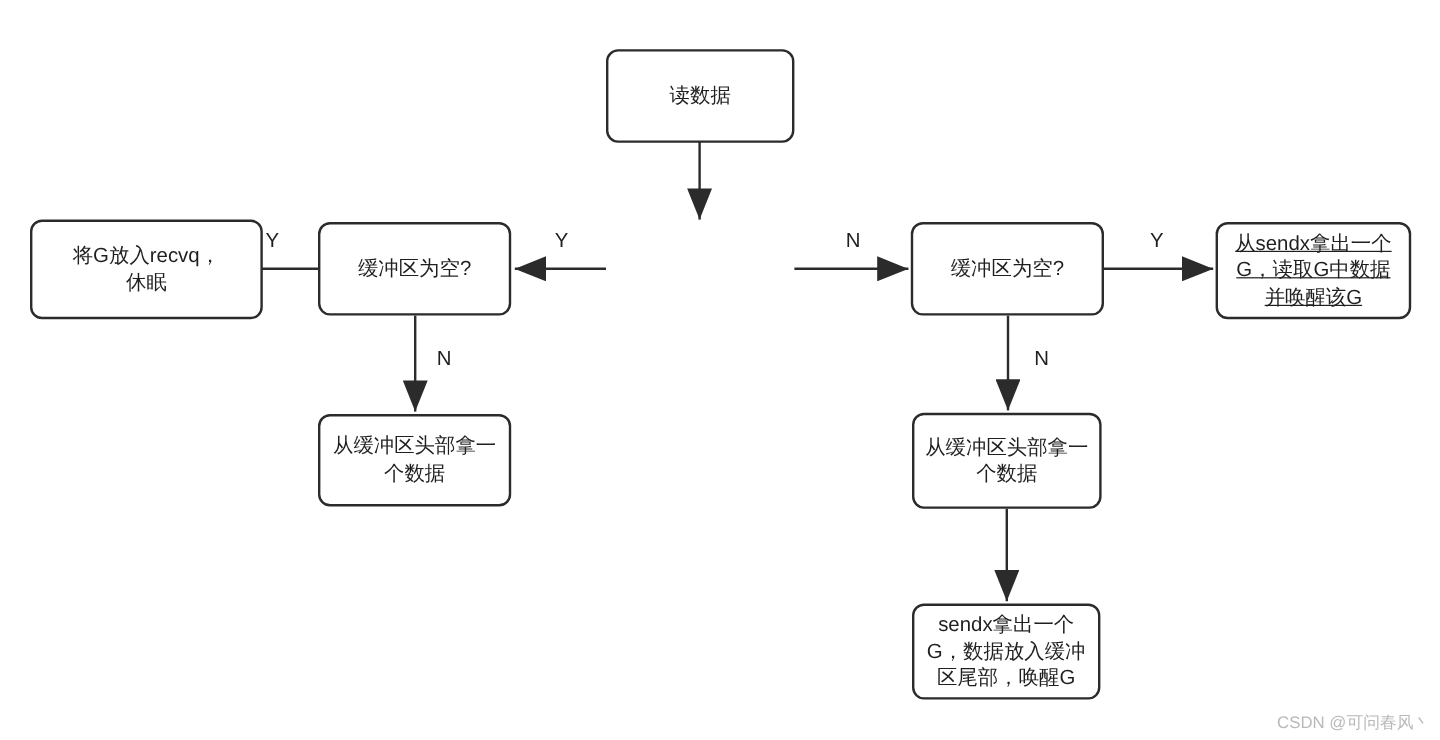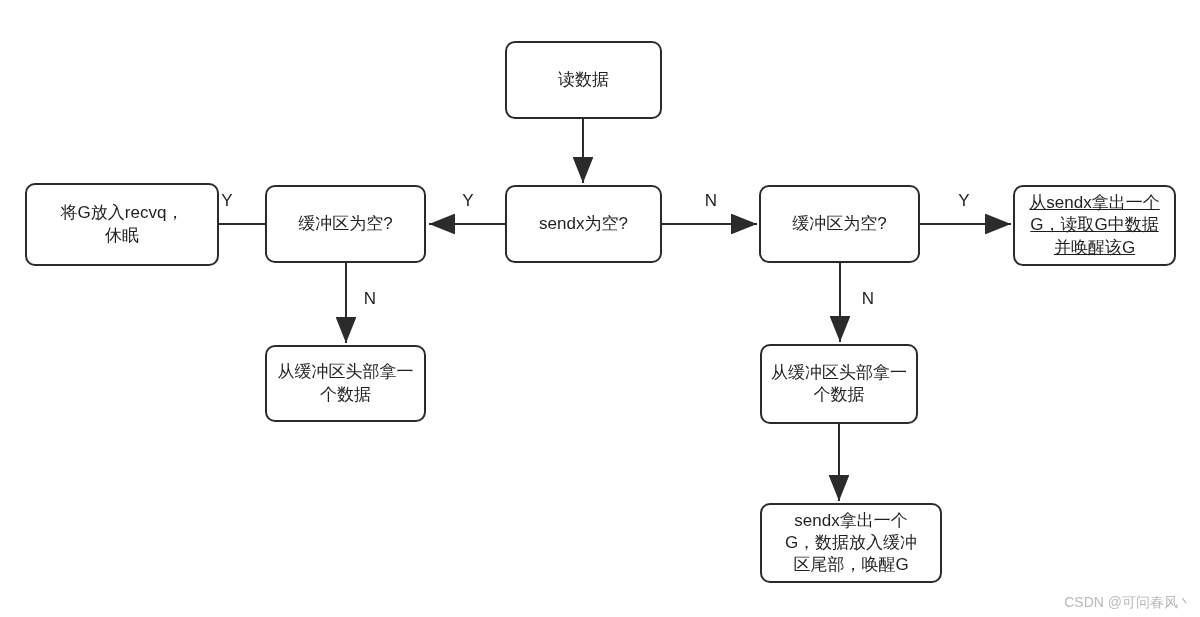--- a/index.html
+++ b/index.html
@@ -34,21 +34,21 @@
     padding:4px 6px;
   }
   .n-read {left:505px;top:27px; width:157px;height:78px;margin-top:14px;}
   .n-sendx{left:505px;top:185px;width:157px;height:78px;}
   .n-bufl {left:265px;top:185px;width:161px;height:78px;}
   .n-recvq{left:25px; top:183px;width:194px;height:83px;}
   .n-headl{left:265px;top:345px;width:161px;height:77px;}
   .n-bufr {left:759px;top:185px;width:161px;height:78px;}
   .n-takeg{left:1013px;top:185px;width:163px;height:81px;text-decoration:underline;}
   .n-headr{left:760px;top:344px;width:158px;height:80px;}
-  .n-putg {left:760px;top:503px;width:182px;height:80px;}
+  .n-putg {left:760px;top:503px;width:157px;height:80px;}
   .edge-label{
     position:absolute;
     transform:translate(-50%,-50%);
     font-size:17px;
     color:var(--text);
   }
   .el-1{left:468px;top:201px;}
   .el-2{left:227px;top:201px;}
   .el-3{left:370px;top:299px;}
   .el-4{left:711px;top:201px;}
@@ -76,21 +76,20 @@
     <line x1="505" y1="224" x2="429" y2="224" marker-end="url(#ah)"></line>
     <line x1="265" y1="224" x2="190" y2="224" marker-end="url(#ah)"></line>
     <line x1="346" y1="263" x2="346" y2="343" marker-end="url(#ah)"></line>
     <line x1="662" y1="224" x2="757" y2="224" marker-end="url(#ah)"></line>
     <line x1="920" y1="224" x2="1011" y2="224" marker-end="url(#ah)"></line>
     <line x1="840" y1="263" x2="840" y2="342" marker-end="url(#ah)"></line>
     <line x1="839" y1="424" x2="839" y2="501" marker-end="url(#ah)"></line>
   </svg>
 
   <div class="node n-read">读数据</div>
-  <div class="node n-sendx">sendx为空?</div>
   <div class="node n-bufl">缓冲区为空?</div>
   <div class="node n-recvq">将G放入recvq，
 休眠</div>
   <div class="node n-headl">从缓冲区头部拿一
 个数据</div>
   <div class="node n-bufr">缓冲区为空?</div>
   <div class="node n-takeg">从sendx拿出一个
 G，读取G中数据
 并唤醒该G</div>
   <div class="node n-headr">从缓冲区头部拿一

